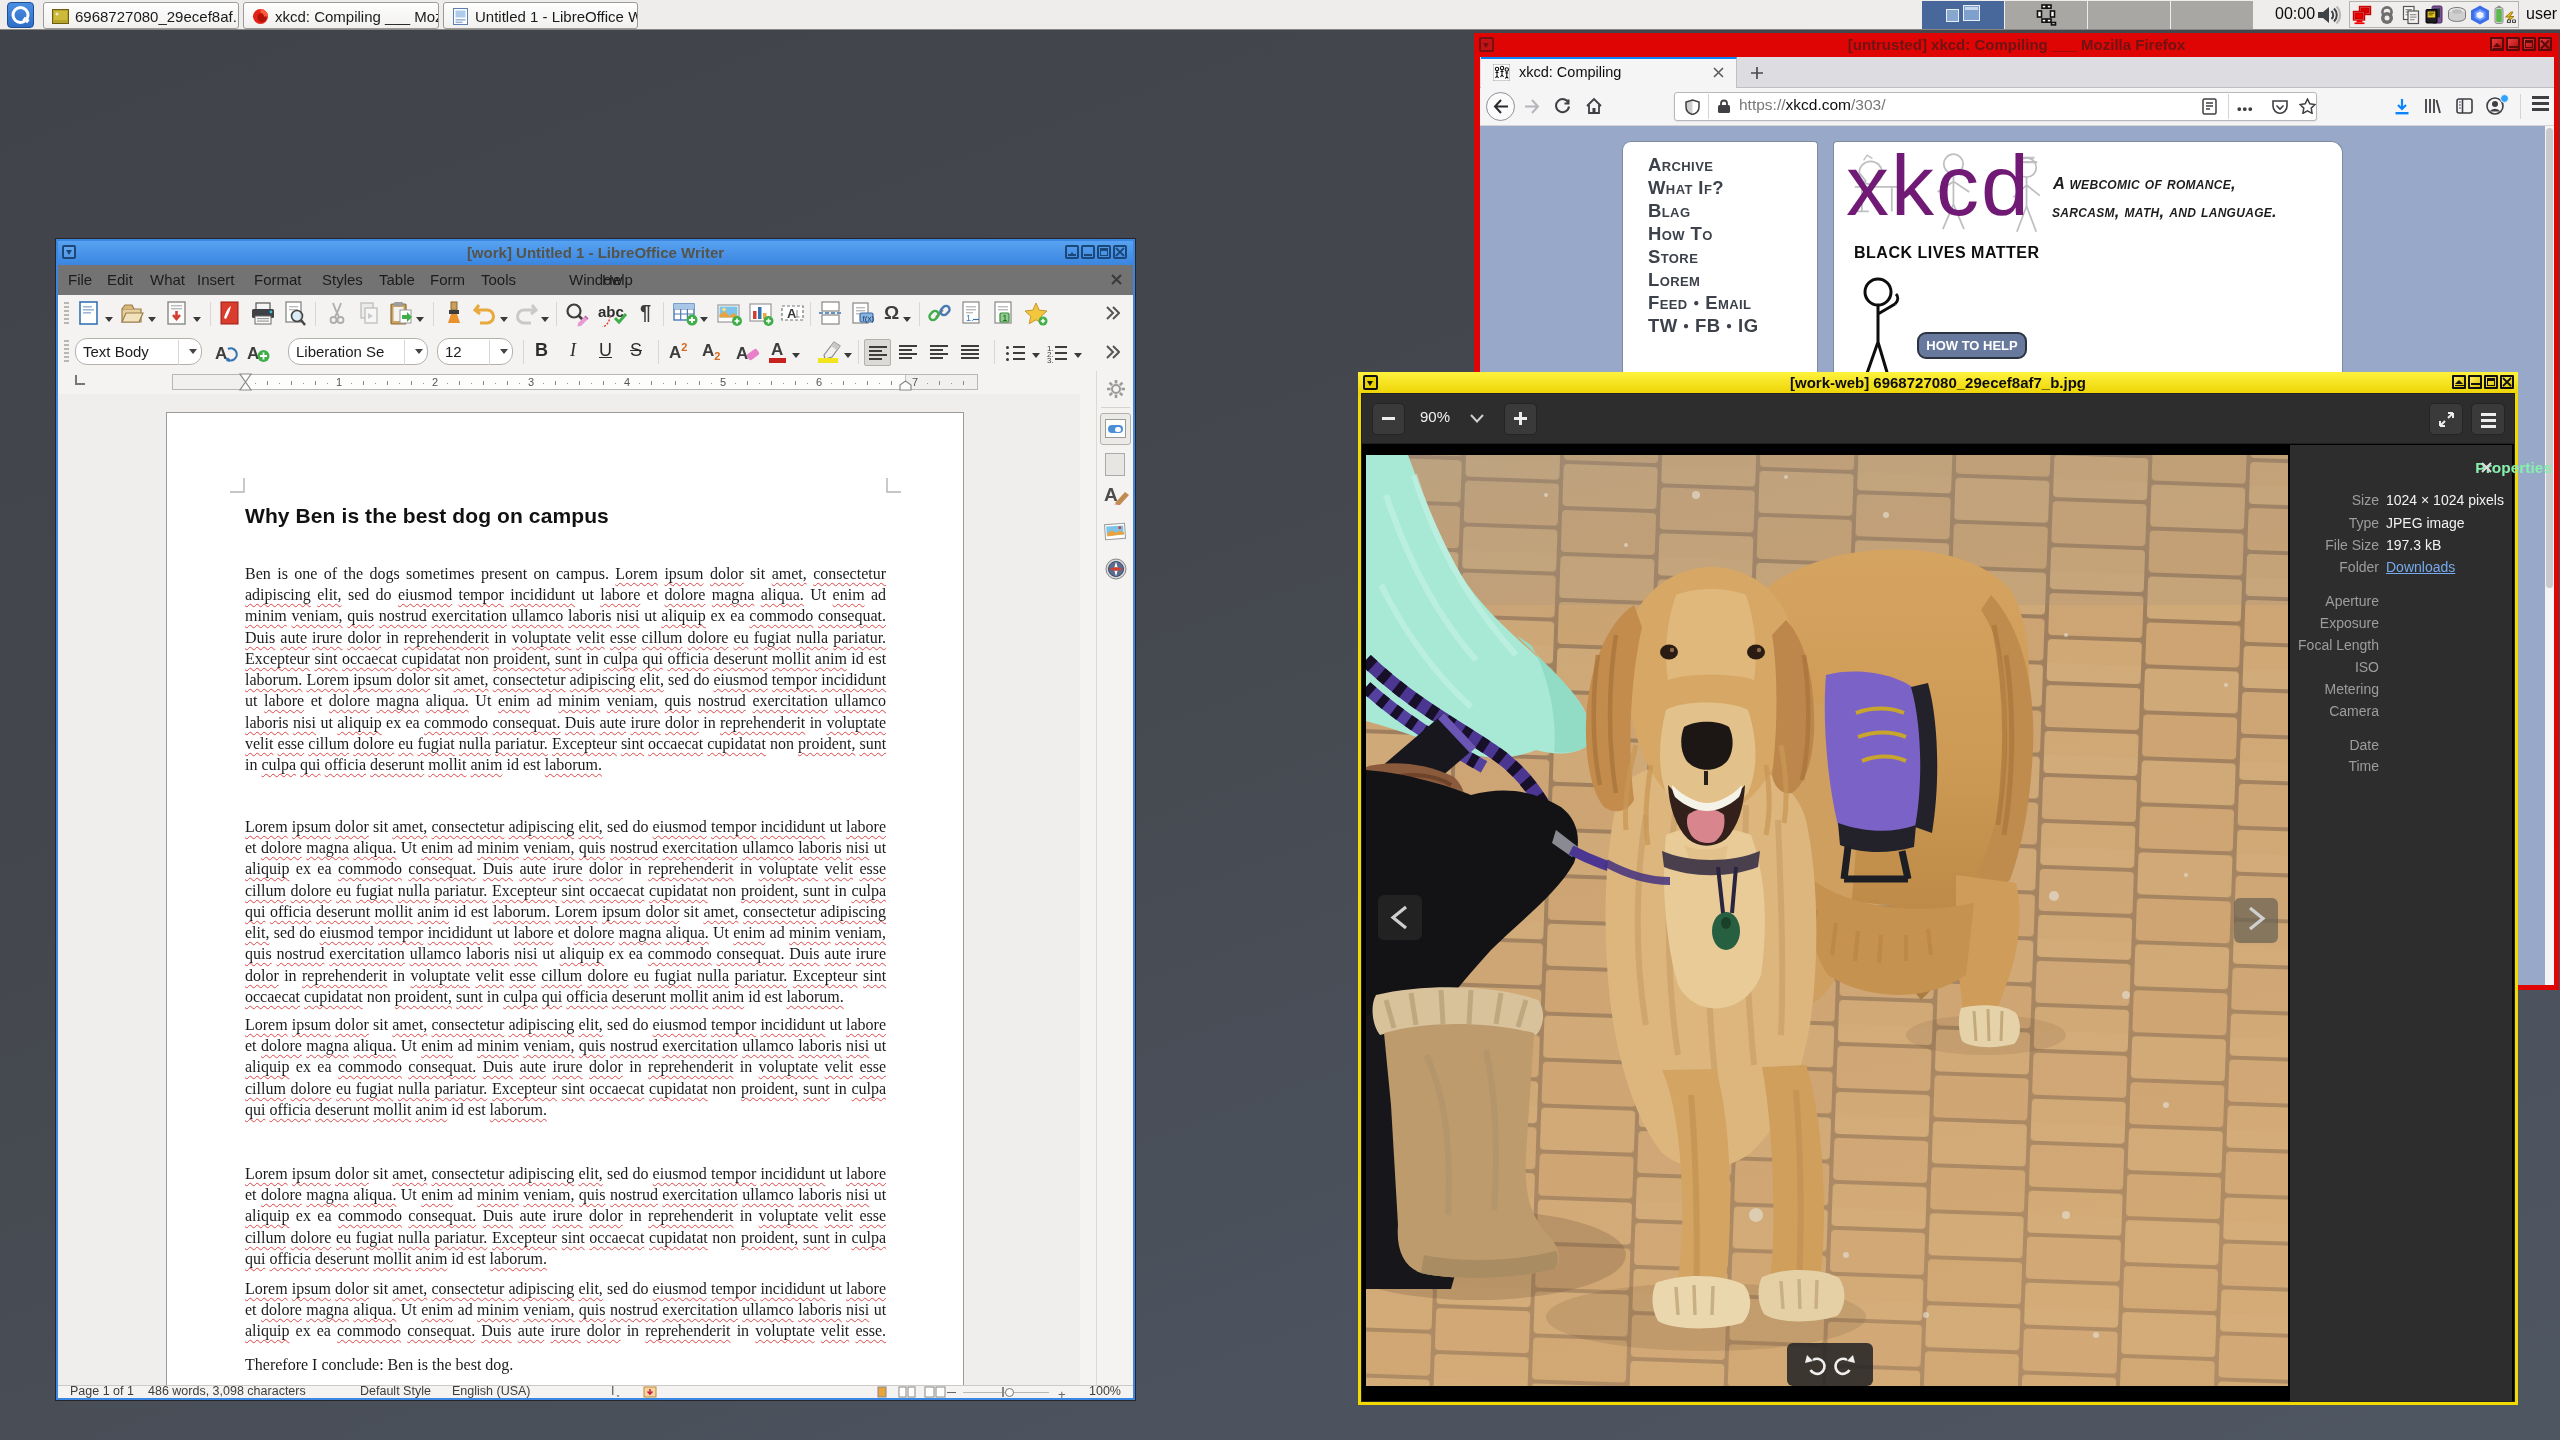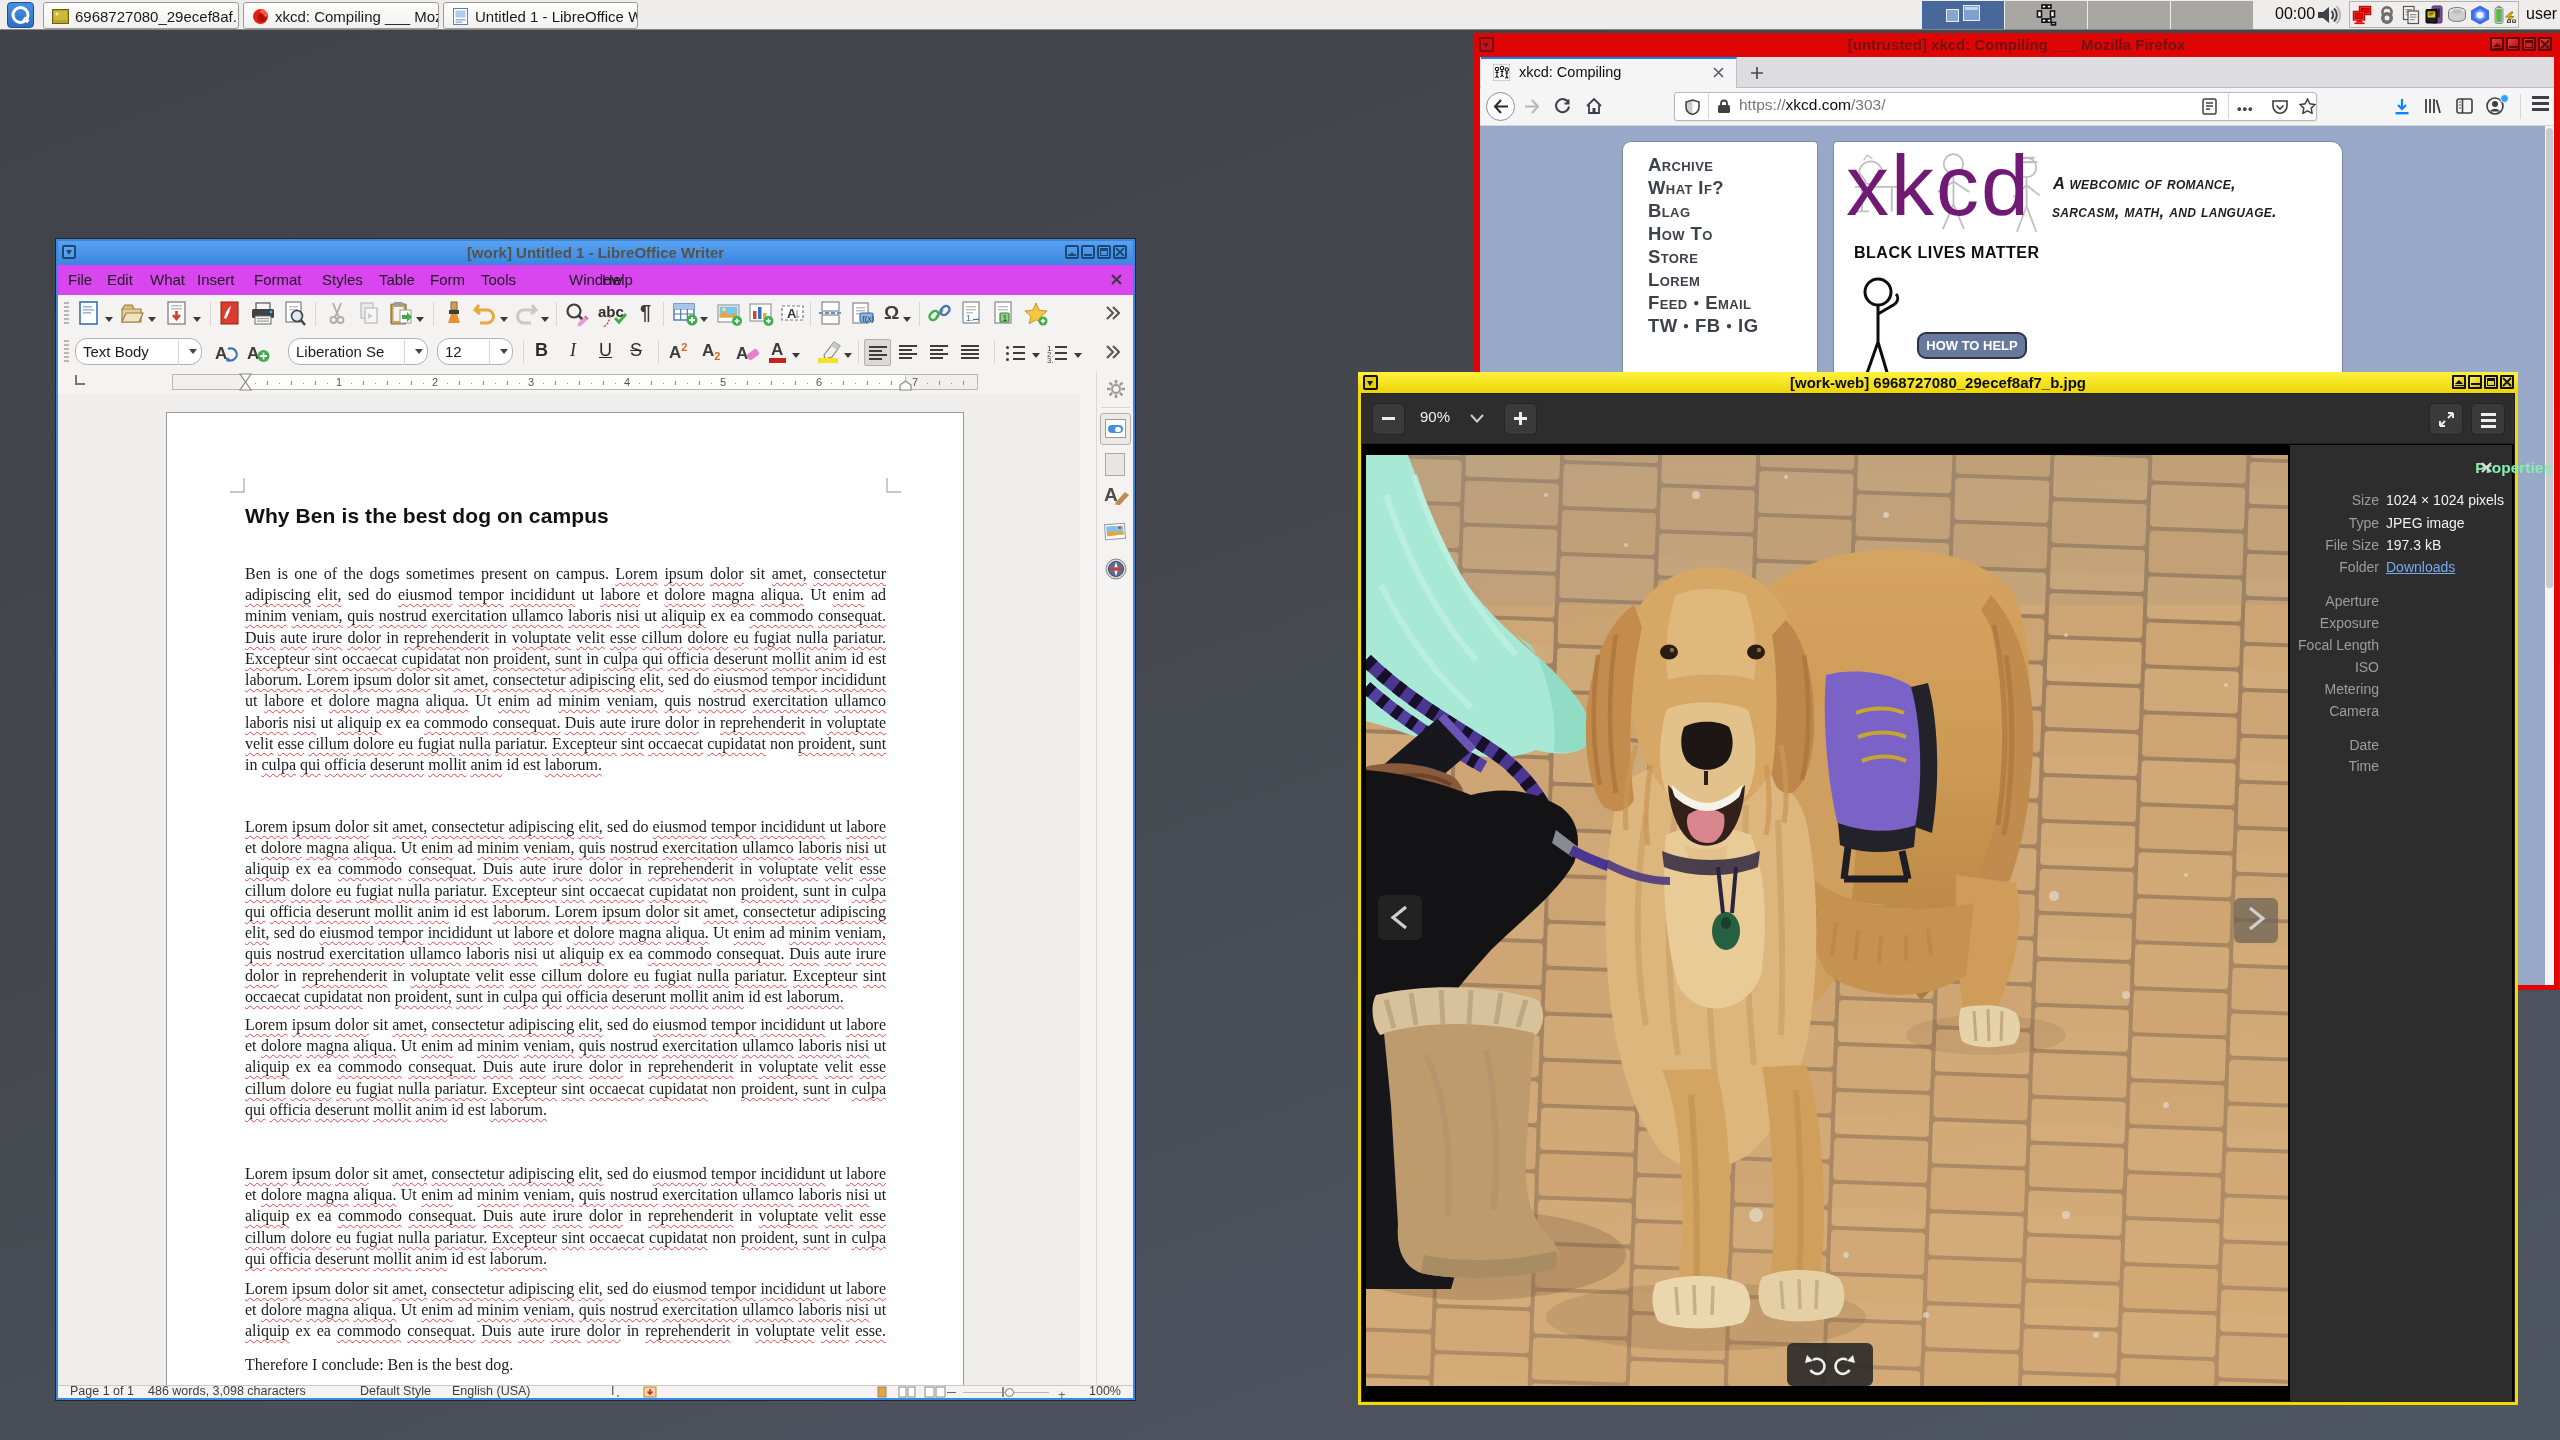--- a/index.html
+++ b/index.html
@@ -7,21 +7,21 @@
 #taskbar{position:absolute;left:0;top:0;width:2560px;height:30px;background:#eeedeb;border-bottom:1px solid #888683;}
 .tbtn{position:absolute;top:2px;height:27px;background:linear-gradient(#fefefe,#f1f0ee);border:1px solid #9c9a97;border-radius:3px;font-size:15px;color:#1a1a1a;white-space:nowrap;overflow:hidden;}
 .tbtn svg{position:absolute;left:8px;top:5px;}
 .tbtn span{position:absolute;left:31px;top:5px;}
 .wsc{position:absolute;top:0;height:28px;background:#a9a7a3;}
 .trayicon{position:absolute;top:5px;width:20px;height:20px;}
 
 #lo{position:absolute;left:56px;top:239px;width:1079px;height:1161px;background:#f4f3f1;border:2px solid #3a86e0;box-shadow:0 0 0 1px #26262a;}
 #lotitle{position:absolute;left:0;top:0;width:100%;height:24px;background:linear-gradient(#58a2f1,#3a86e0);color:#565349;font-weight:bold;font-size:15px;text-align:center;line-height:23px;}
 .wbtn{position:absolute;top:4px;width:14px;height:14px;border:2px solid #1c4879;border-radius:2px;}
-#lomenu{position:absolute;left:0;top:24px;width:100%;height:30px;background:#d946ef;font-size:15px;color:#1c1c1c;}
+#lomenu{position:absolute;left:0;top:24px;width:100%;height:30px;background:#737373;font-size:15px;color:#1c1c1c;}
 #lomenu span{position:absolute;top:6px;}
 #lotb1{position:absolute;left:0;top:54px;width:100%;height:38px;background:#f4f3f1;}
 #lotb2{position:absolute;left:0;top:92px;width:100%;height:38px;background:#f4f3f1;}
 #loruler{position:absolute;left:0;top:130px;width:1041px;height:23px;background:#f4f3f1;}
 #rulerw{position:absolute;left:114px;top:3px;width:806px;height:16px;background:#fdfdfc;border:1px solid #b9b7b4;}
 #lodoc{position:absolute;left:0;top:153px;width:1022px;height:993px;background:#efeeec;overflow:hidden;}
 #page{position:absolute;left:108px;top:18px;width:798px;height:1000px;background:#ffffff;border:1px solid #9a9a9a;}
 .dline{position:absolute;left:78px;width:641px;height:22px;font-family:"Liberation Serif",serif;font-size:16px;color:#1b1b1b;text-align:justify;text-align-last:justify;white-space:normal;}
 .dlast{text-align:left;text-align-last:left;}
 .sq{text-decoration-line:underline;text-decoration-style:wavy;text-decoration-color:#e04545;text-decoration-thickness:1.3px;text-underline-offset:2.8px;}

